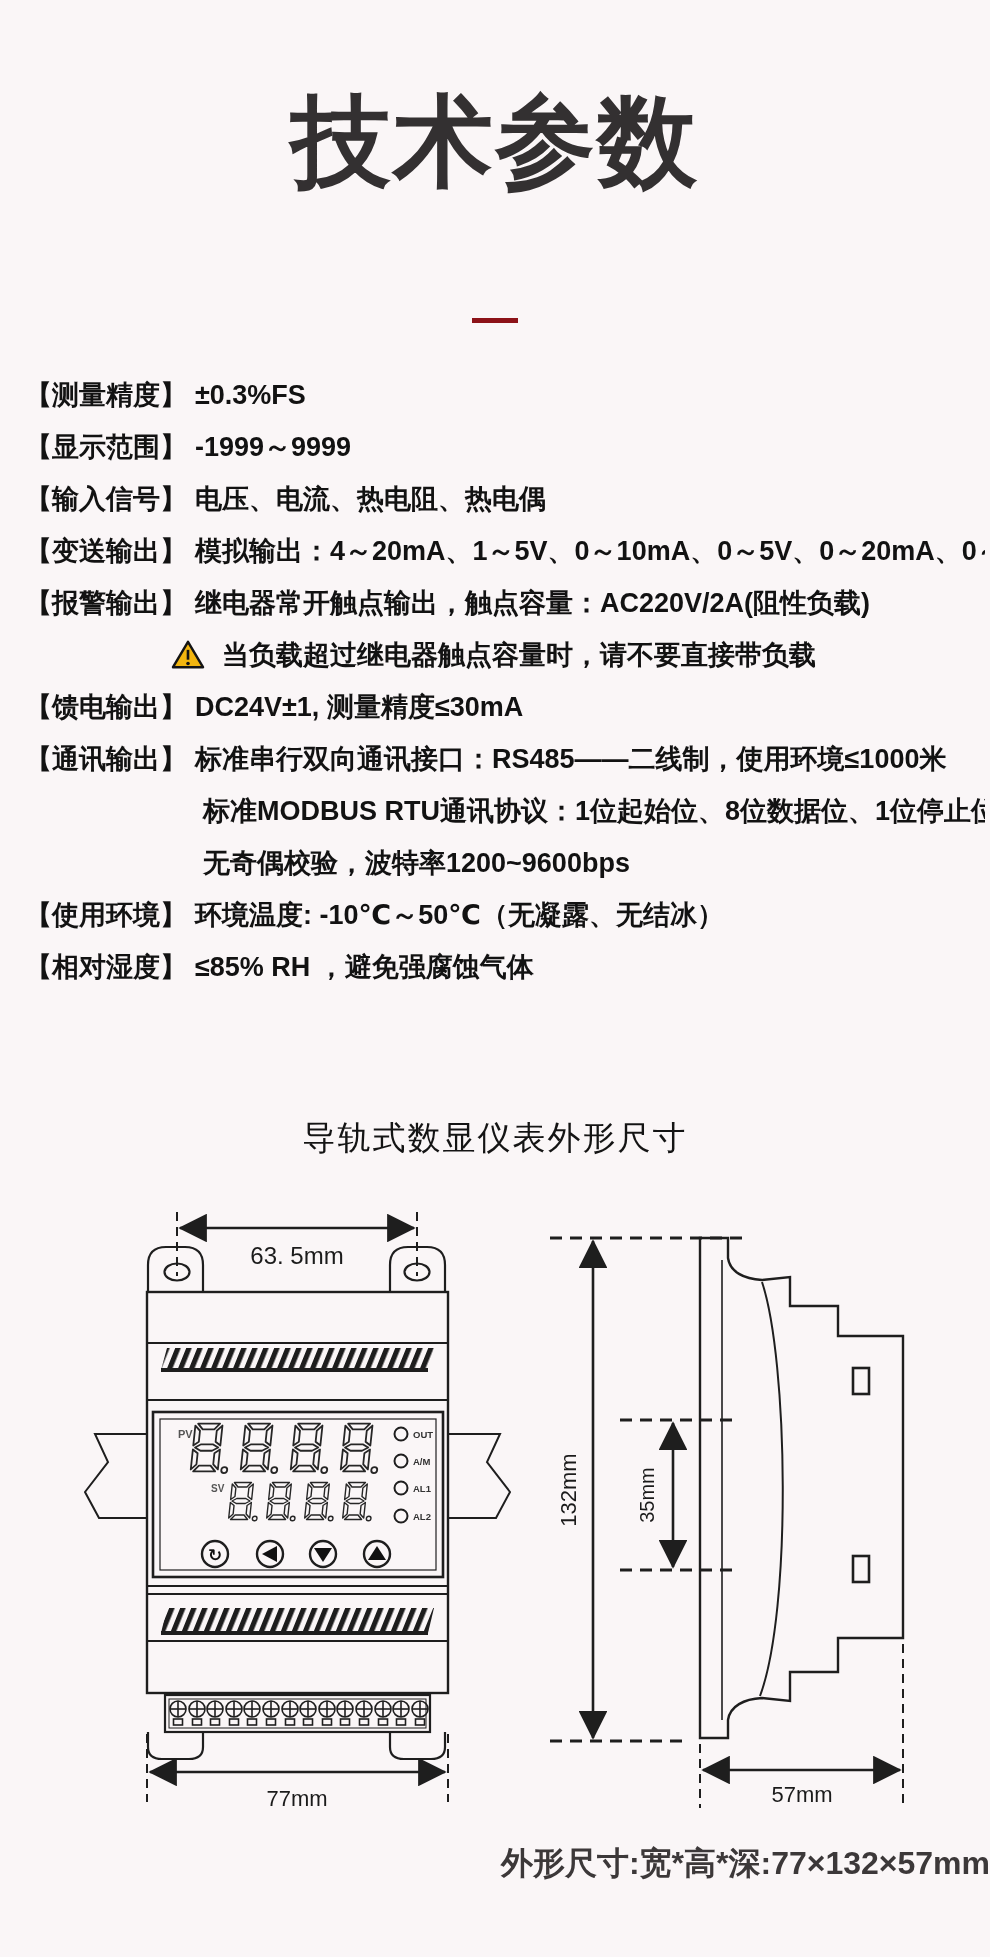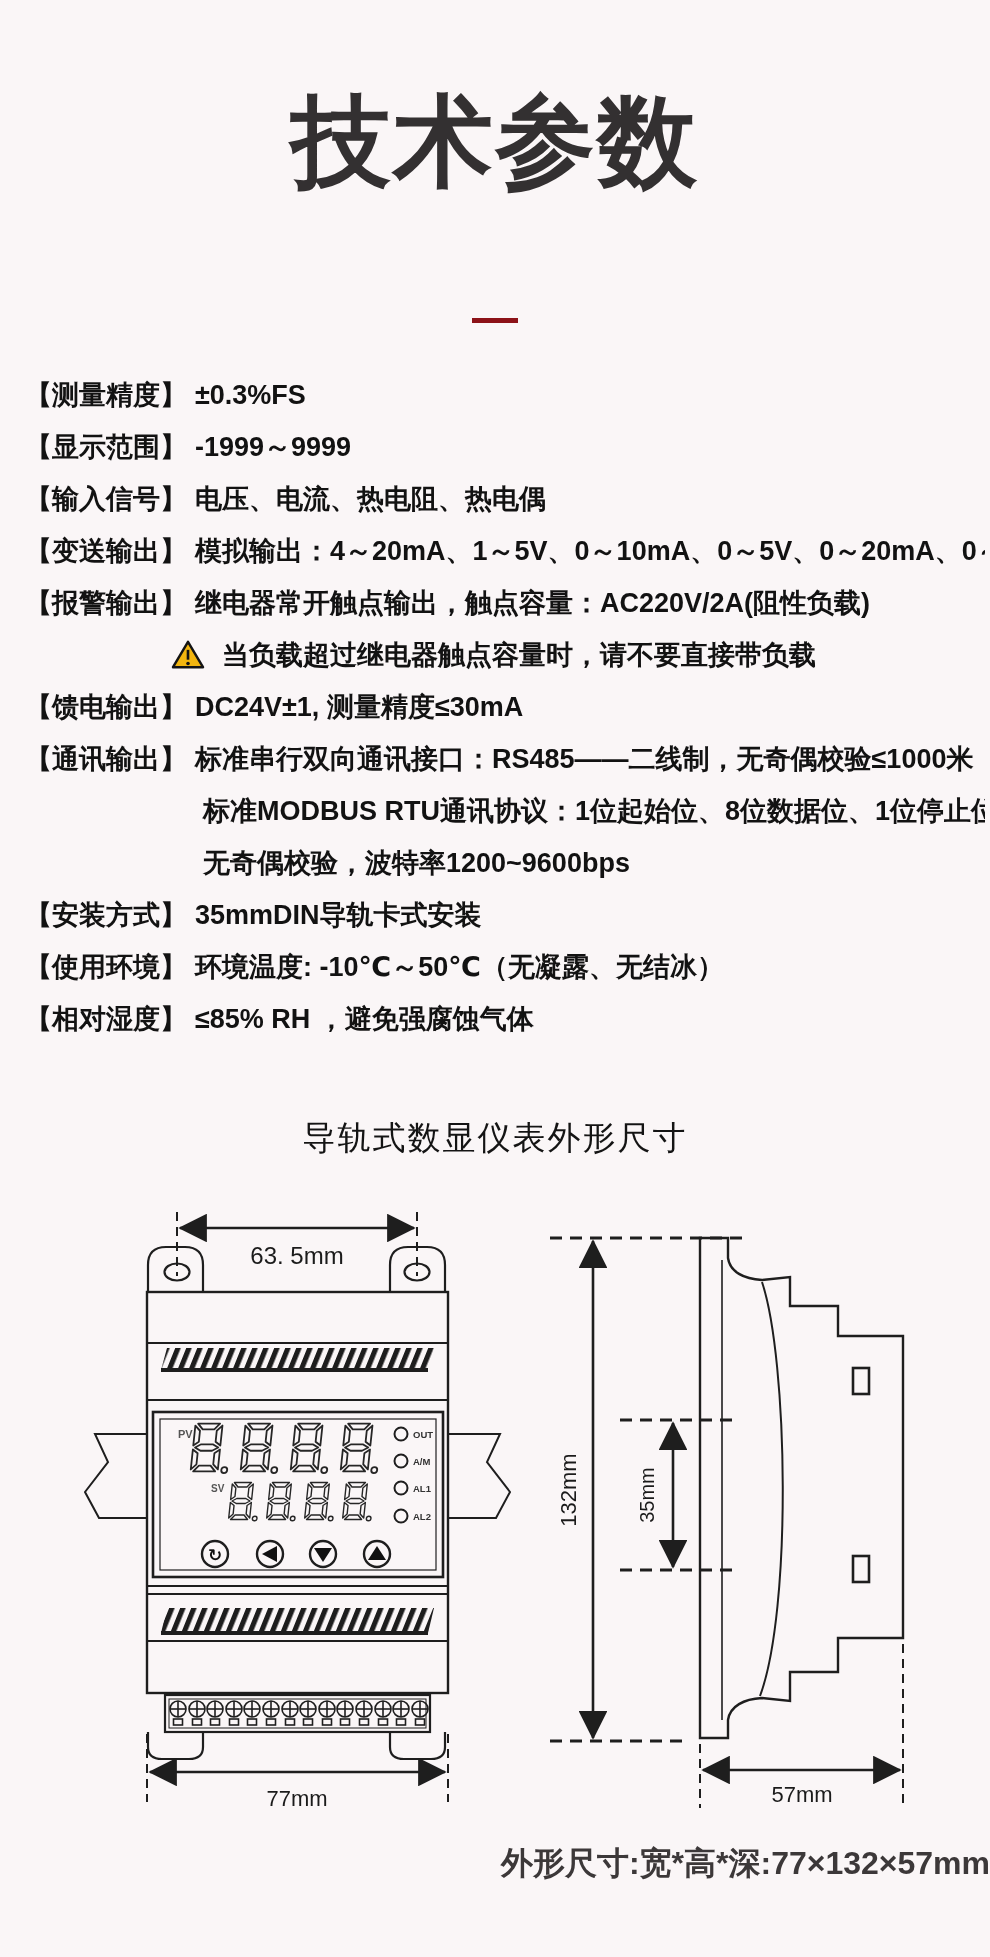--- a/index.html
+++ b/index.html
@@ -76,31 +76,27 @@
         </svg>
       </span>
       <span class="spec-text">当负载超过继电器触点容量时，请不要直接带负载</span>
     </div>
     <div class="spec-row">
         <span class="spec-label">【馈电输出】</span>
         <span class="spec-text">DC24V±1, 测量精度≤30mA</span>
       </div>
     <div class="spec-row">
         <span class="spec-label">【通讯输出】</span>
-        <span class="spec-text">标准串行双向通讯接口：RS485——二线制，无奇偶校验≤1000米</span>
+        <span class="spec-text">标准串行双向通讯接口：RS485——二线制，使用环境≤1000米</span>
       </div>
     <div class="spec-row row-indent">
         <span class="spec-text">标准MODBUS RTU通讯协议：1位起始位、8位数据位、1位停止位、</span>
       </div>
     <div class="spec-row row-indent">
         <span class="spec-text">无奇偶校验，波特率1200~9600bps</span>
-      </div>
-    <div class="spec-row">
-        <span class="spec-label">【安装方式】</span>
-        <span class="spec-text">35mmDIN导轨卡式安装</span>
       </div>
     <div class="spec-row">
         <span class="spec-label">【使用环境】</span>
         <span class="spec-text">环境温度: -10℃～50℃（无凝露、无结冰）</span>
       </div>
     <div class="spec-row">
         <span class="spec-label">【相对湿度】</span>
         <span class="spec-text">≤85% RH ，避免强腐蚀气体</span>
       </div>
   </div>

